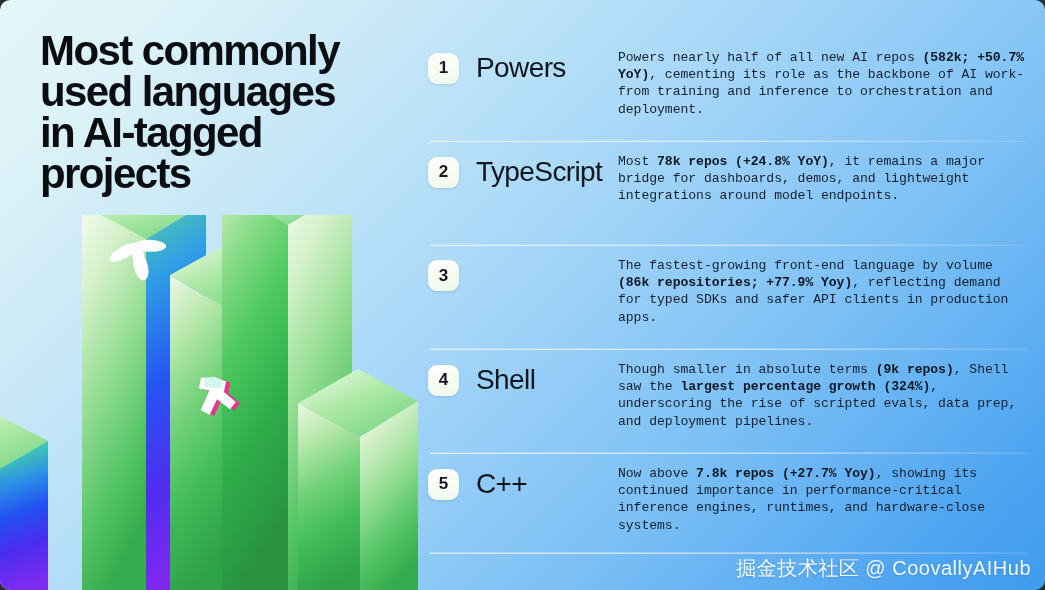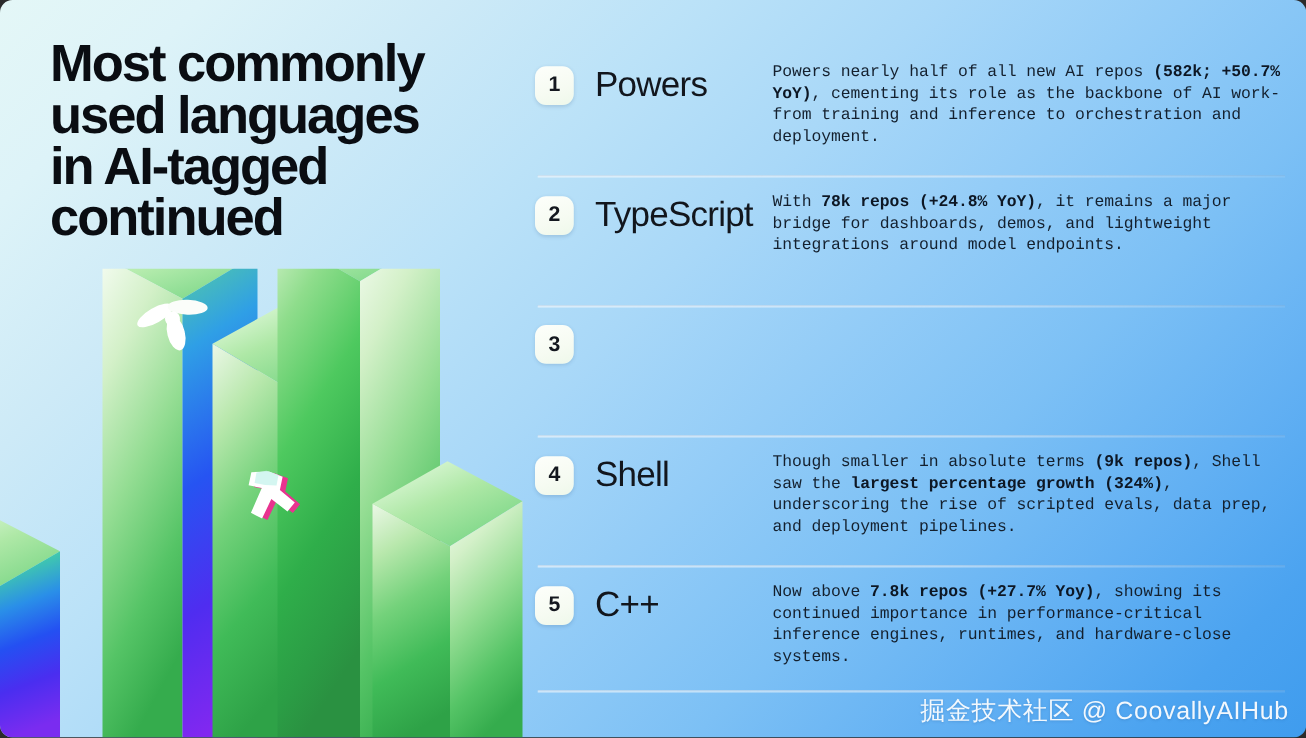--- a/index.html
+++ b/index.html
@@ -144,21 +144,21 @@
 </head>
 <body>
 
 <div id="canvas">
 
   <div id="left-panel">
 
     <div id="headline">Most commonly
 used languages
 in AI-tagged
-continued</div>
+projects</div>
 
     <div id="illustration">
       <svg width="460" height="380" viewBox="0 0 460 380" xmlns="http://www.w3.org/2000/svg">
         <defs>
 
           <linearGradient id="frontA" x1="0" y1="0" x2="0.25" y2="1">
             <stop offset="0%" stop-color="#cdf0c4"></stop>
             <stop offset="18%" stop-color="#8fdd8c"></stop>
             <stop offset="42%" stop-color="#4ec95f"></stop>
             <stop offset="68%" stop-color="#2fae4a"></stop>
@@ -261,28 +261,29 @@
       </div>
       <div class="desc"><span>Powers nearly half of all new AI repos </span><b>(582k; +50.7% YoY)</b><span>, cementing its role as the backbone of AI work-from training and inference to orchestration and deployment.</span></div>
     </div>
     <div class="divider" style="top:140px;"></div>
 
     <div class="rank-row" style="top:144px;">
       <div class="lead">
         <div class="badge">2</div>
         <div class="lang-name">TypeScript</div>
       </div>
-      <div class="desc"><span>With </span><b>78k repos (+24.8% YoY)</b><span>, it remains a major bridge for dashboards, demos, and lightweight integrations around model endpoints.</span></div>
+      <div class="desc"><span>Most </span><b>78k repos (+24.8% YoY)</b><span>, it remains a major bridge for dashboards, demos, and lightweight integrations around model endpoints.</span></div>
     </div>
     <div class="divider" style="top:244px;"></div>
 
     <div class="rank-row" style="top:248px;">
       <div class="lead">
         <div class="badge">3</div>
       </div>
+      <div class="desc"><span>The fastest-growing front-end language by volume </span><b>(86k repositories; +77.9% Yoy)</b><span>, reflecting demand for typed SDKs and safer API clients in production apps.</span></div>
     </div>
     <div class="divider" style="top:348px;"></div>
 
     <div class="rank-row" style="top:352px;">
       <div class="lead">
         <div class="badge">4</div>
         <div class="lang-name">Shell</div>
       </div>
       <div class="desc"><span>Though smaller in absolute terms </span><b>(9k repos)</b><span>, Shell saw the </span><b>largest percentage growth (324%)</b><span>, underscoring the rise of scripted evals, data prep, and deployment pipelines.</span></div>
     </div>

